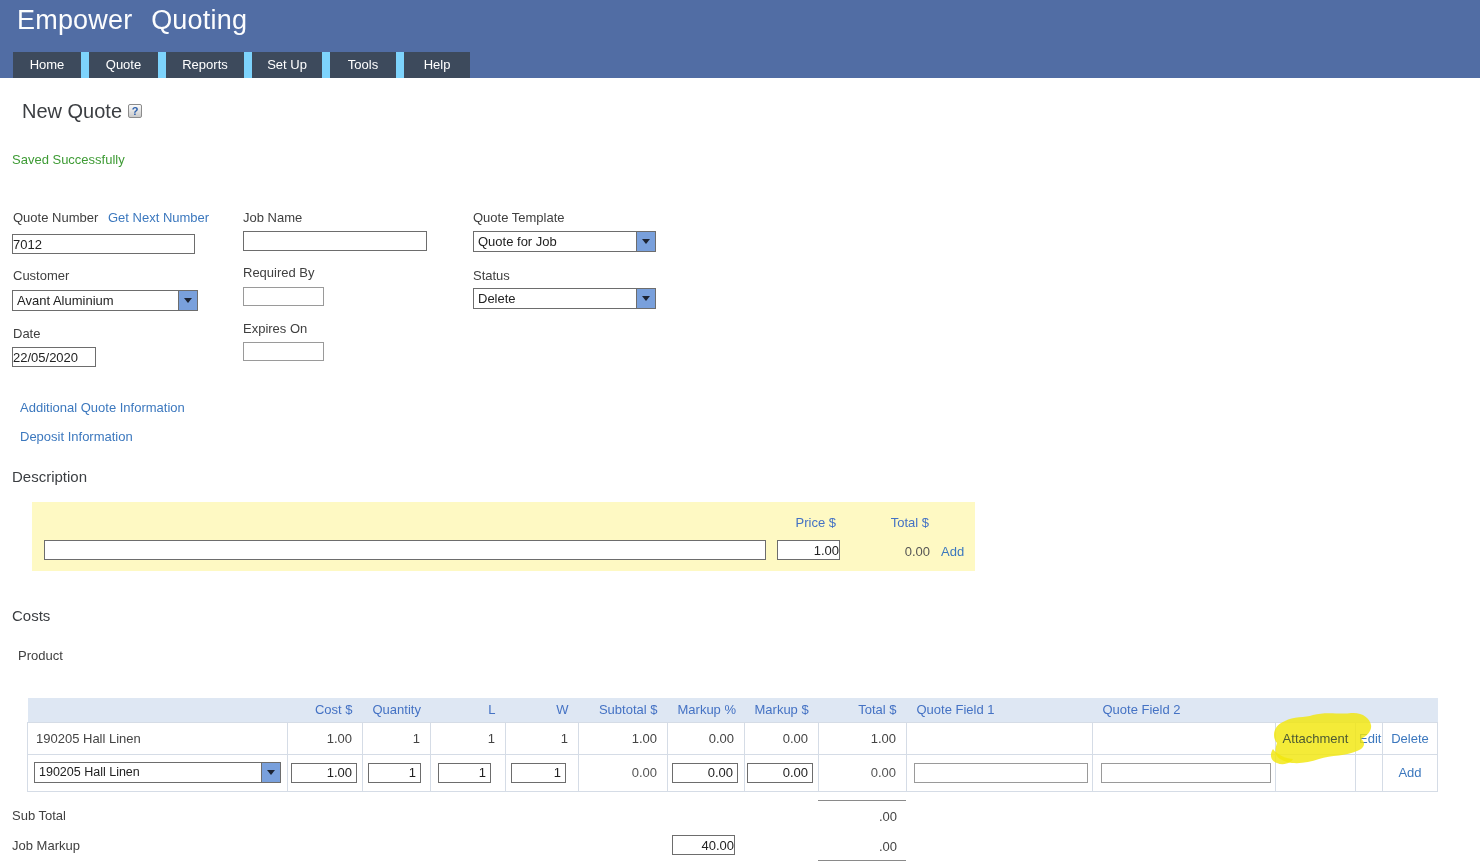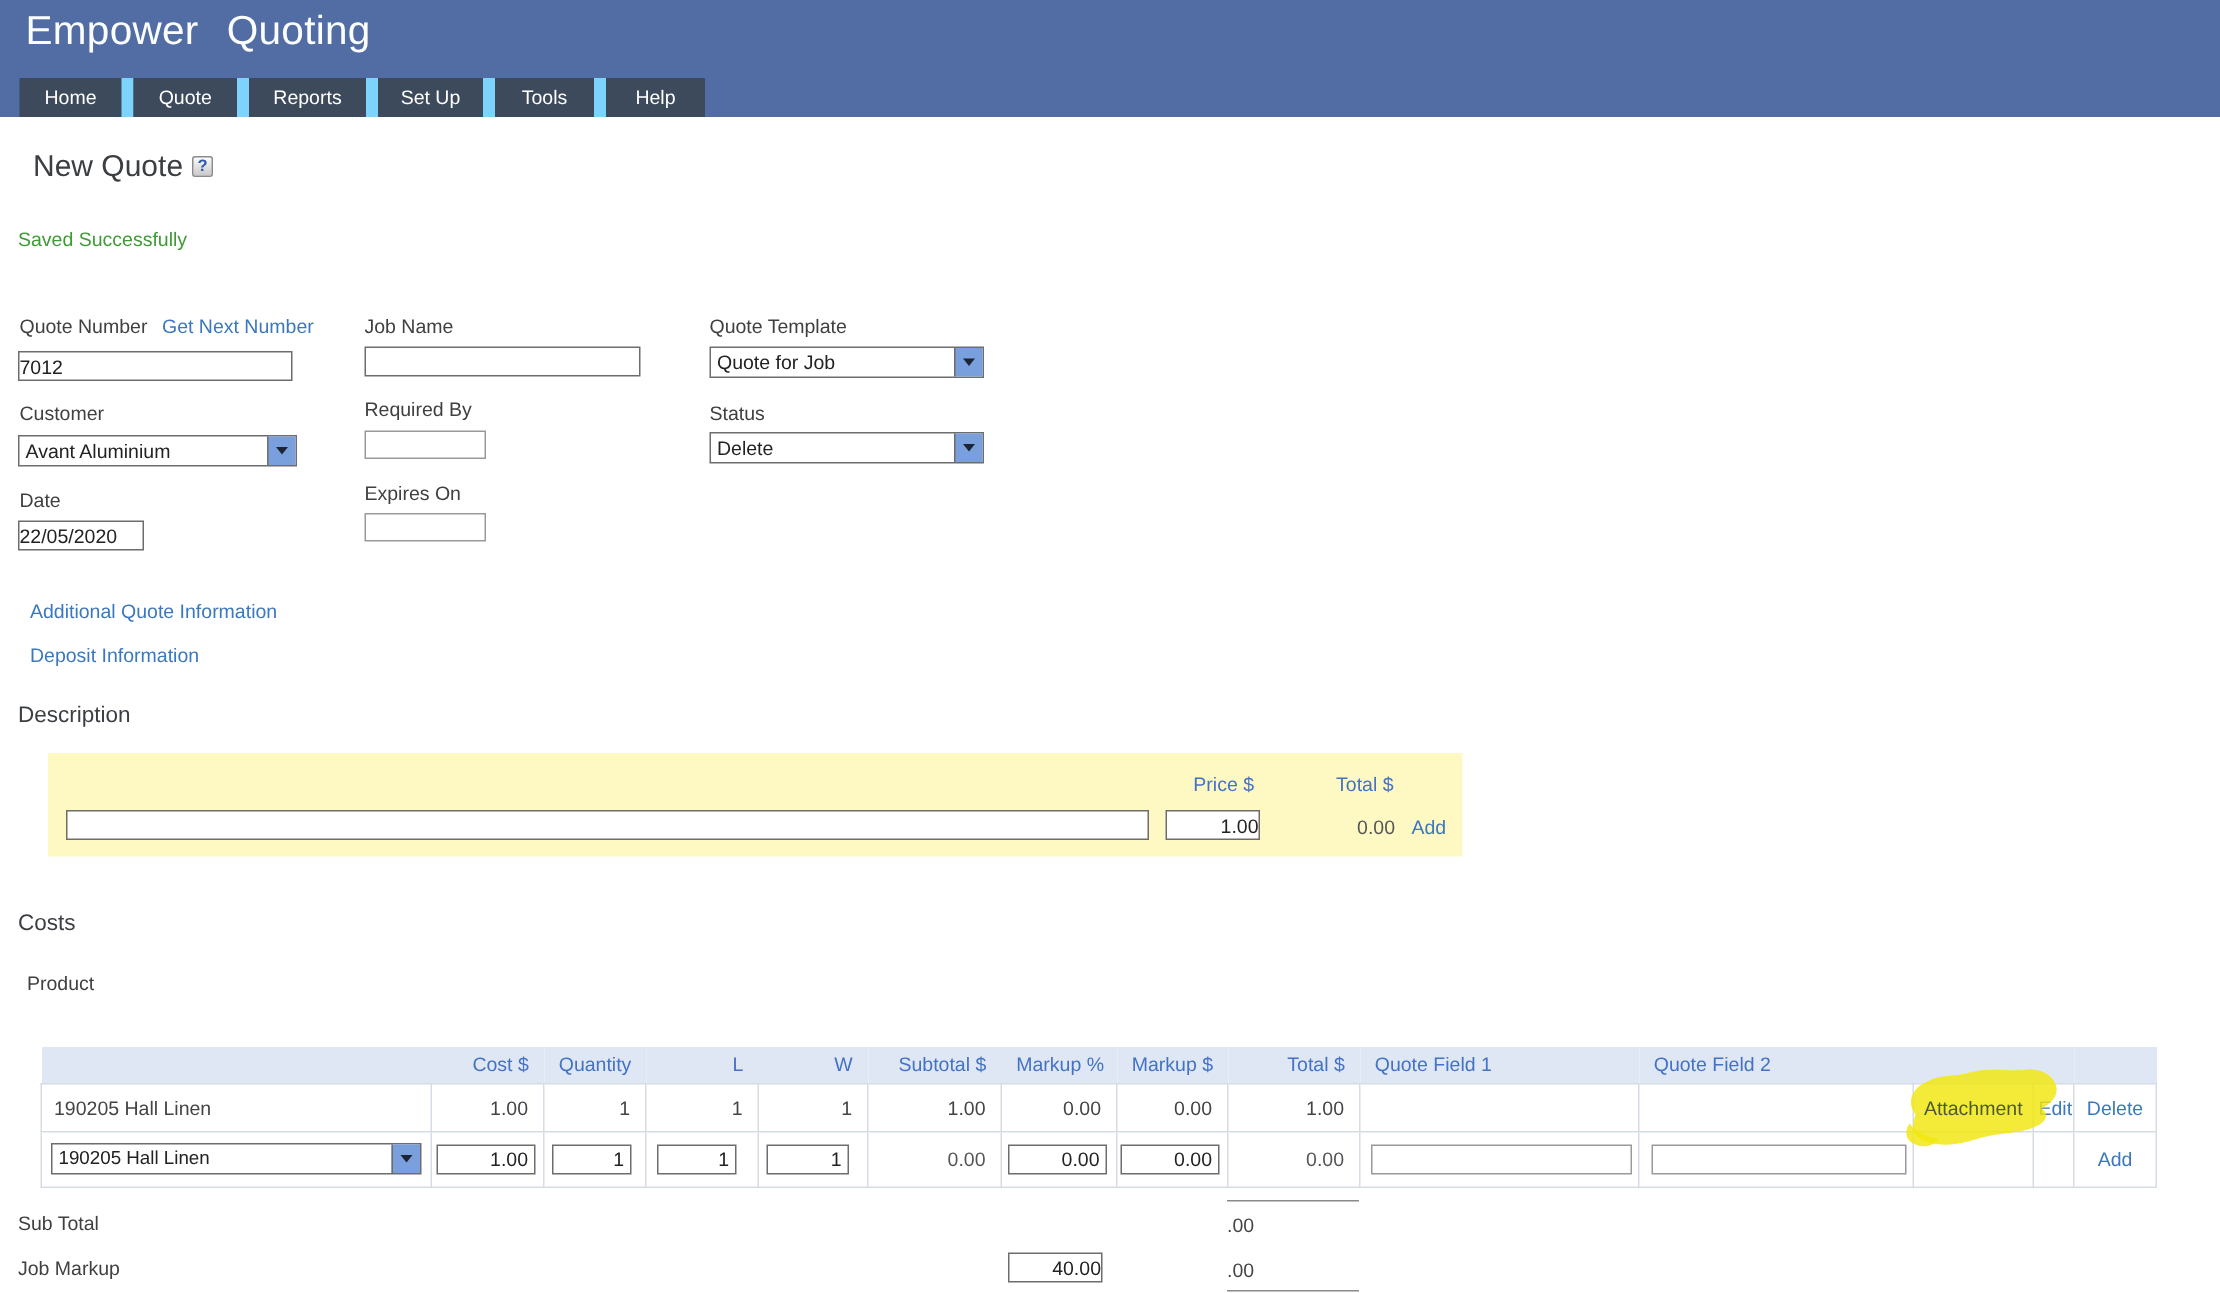--- a/index.html
+++ b/index.html
@@ -54,21 +54,21 @@
   .costs-table .c { text-align:center; }
   .row1 td { height:32px; color:#444; }
   .row2 td { height:37px; }
   .cell-input { border:1px solid #6d6d6d; background:#fff; font-family:inherit; font-size:13px; color:#222; height:20px; padding:1px 4px; }
   .tbl-lnk { color:#3C78BE; cursor:pointer; }
   
   .marker { position:absolute; left:1267px; top:709px; width:108px; height:60px; pointer-events:none; }
   .attach-link { position:relative; z-index:3; color:#4d5a33; cursor:pointer; }
   
   .tot-line { position:absolute; left:818px; width:88px; height:1px; background:#8a8a8a; }
-  .tot-val { position:absolute; left:818px; width:79px; font-size:13px; color:#444; }
+  .tot-val { position:absolute; left:818px; width:79px; text-align:right; font-size:13px; color:#444; }
 </style>
 </head>
 <body>
 
 <div class="app">
 
   <div class="hdr">
     <div class="hdr-title">Empower Quoting</div>
     <div class="nav">
       <div class="nav-item w76">Home</div>

